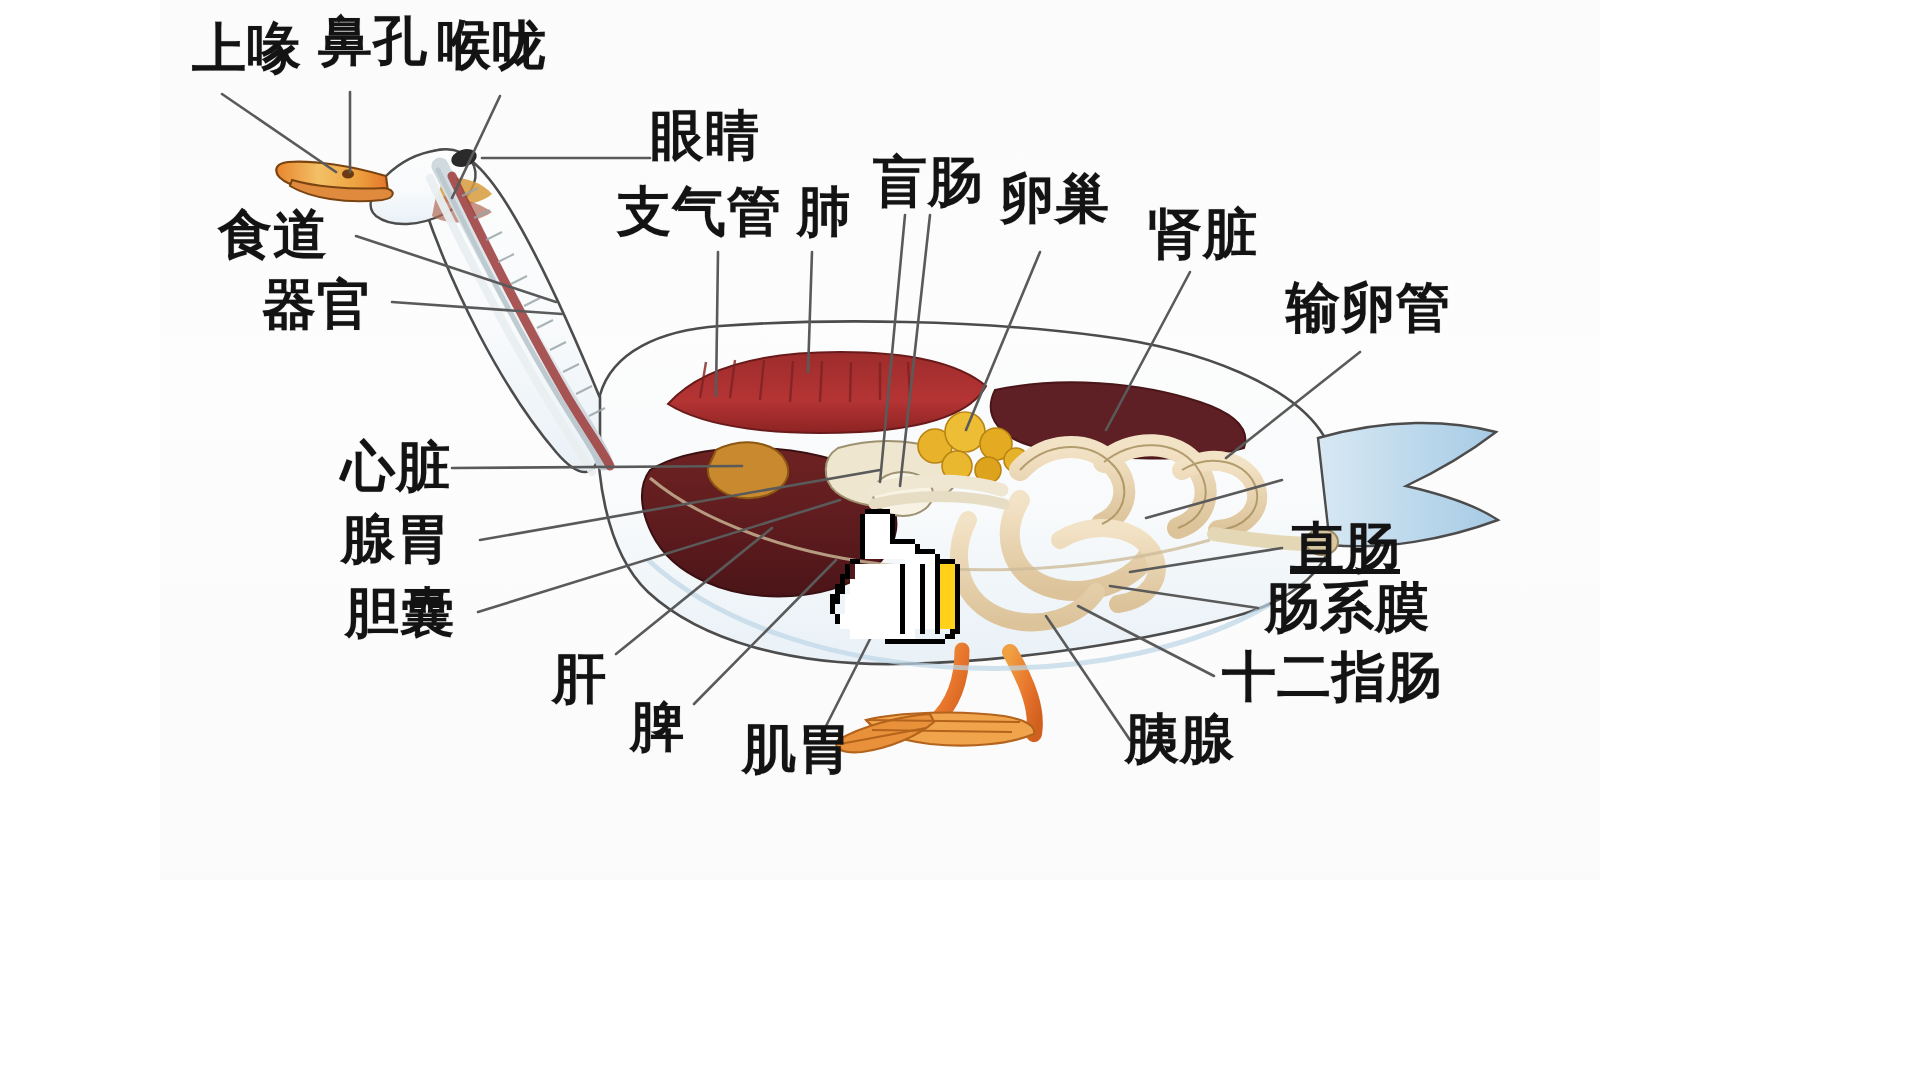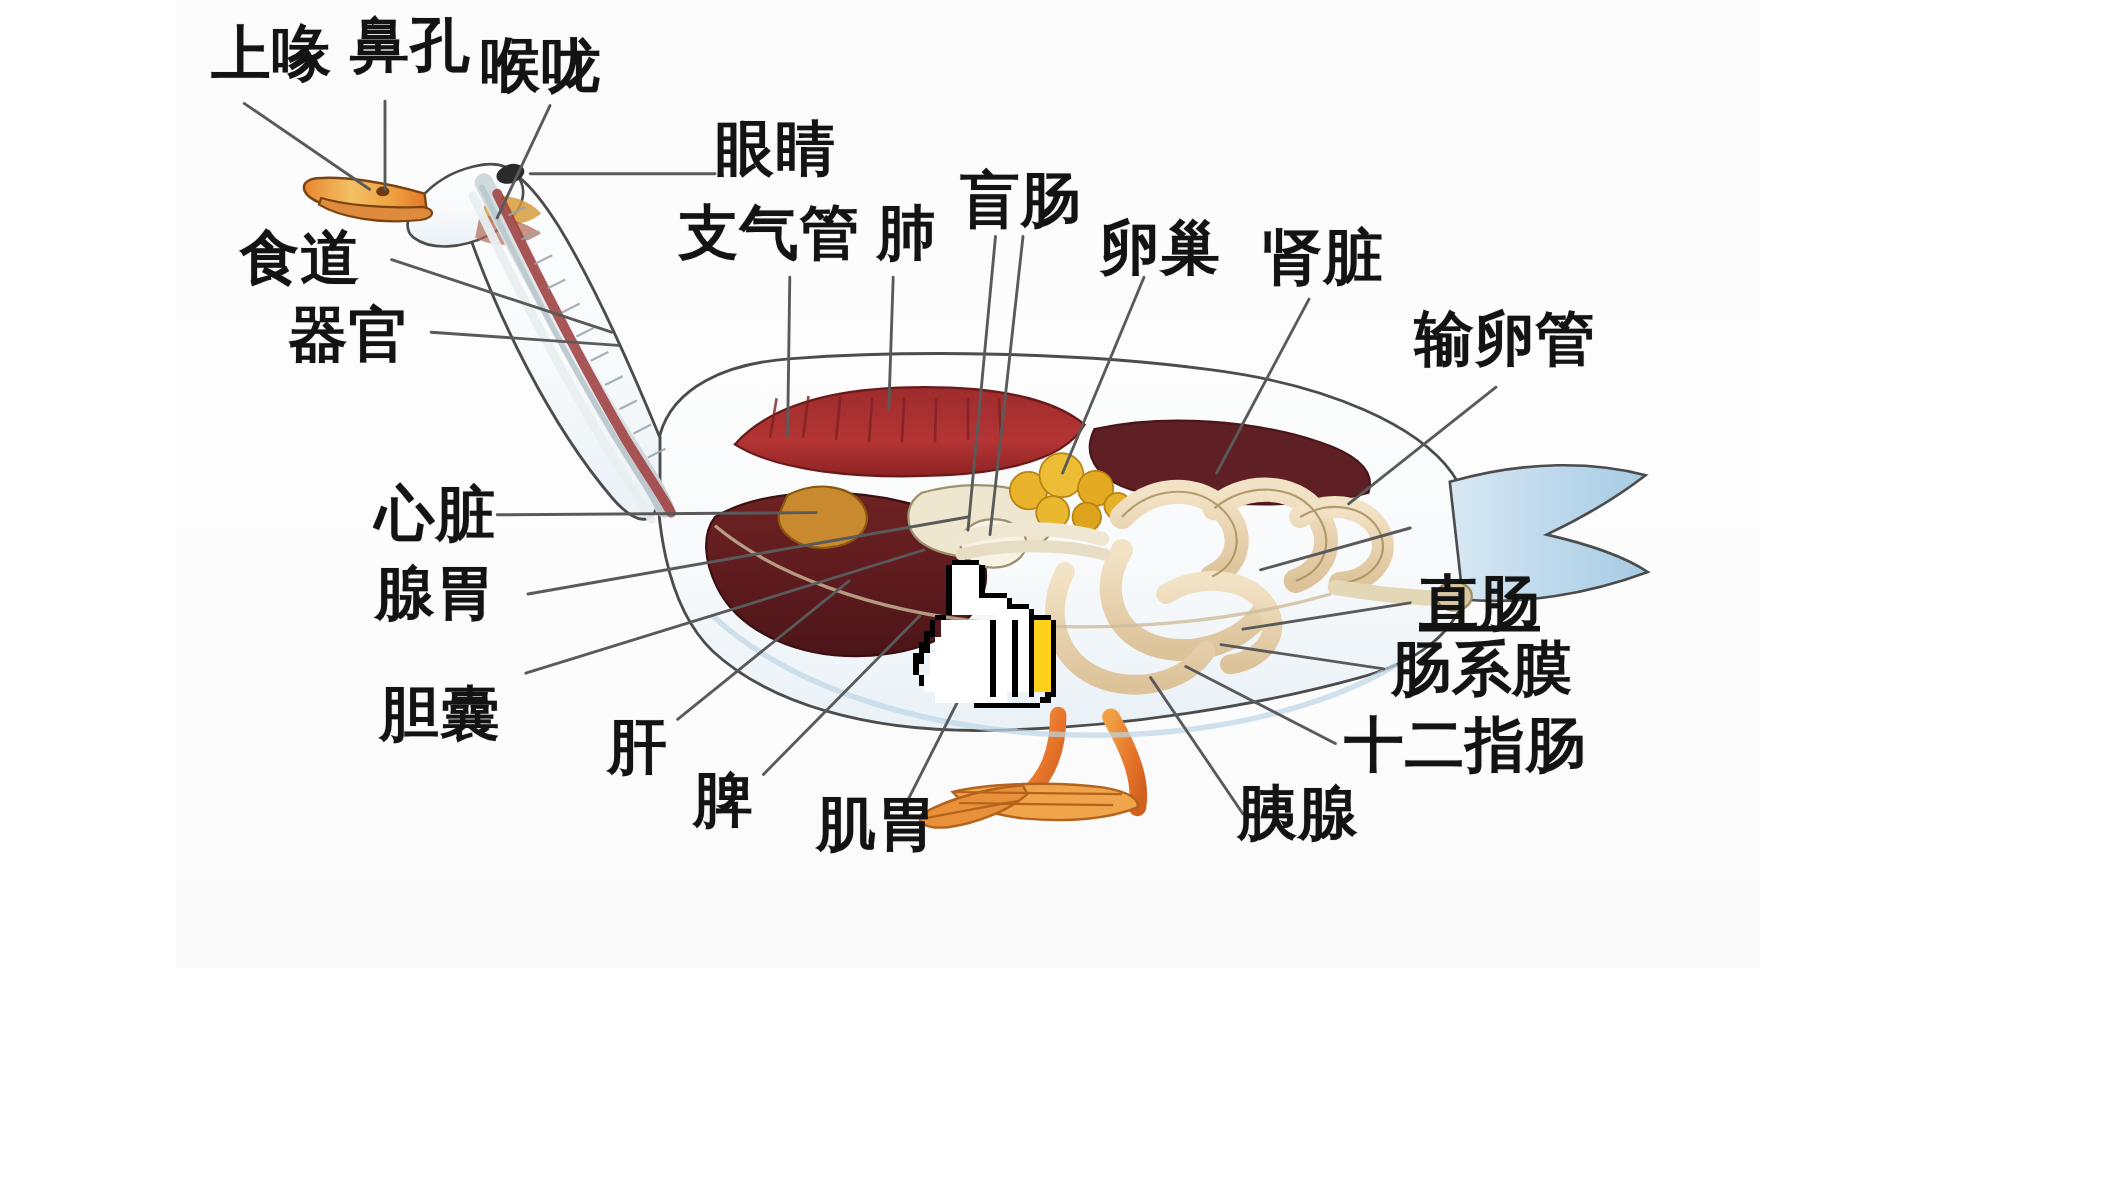--- a/index.html
+++ b/index.html
@@ -290,33 +290,33 @@
       <path d="M 1282 480 L 1146 518"></path>
       <path d="M 1282 548 L 1130 572"></path>
       <path d="M 1258 608 L 1110 586"></path>
       <path d="M 1214 676 L 1078 606"></path>
       <path d="M 1130 740 L 1046 616"></path>
     </g>
   </svg>
 
   <div class="label" style="left:192px;  top:22px;">上喙</div>
   <div class="label" style="left:318px;  top:14px;text-align:center;">鼻孔</div>
-  <div class="label" style="left:437px;  top:32px;">喉咙</div>
+  <div class="label" style="left:437px;  top:18px;">喉咙</div>
   <div class="label" style="left:650px;  top:98px;margin-top:11px;">眼睛</div>
   <div class="label" style="left:218px;  top:208px;">食道</div>
   <div class="label" style="left:262px;  top:278px;">器官</div>
   <div class="label" style="left:617px;  top:185px;">支气管</div>
   <div class="label" style="left:797px;  top:185px;">肺</div>
   <div class="label" style="left:873px;  top:155px;">盲肠</div>
-  <div class="label" style="left:1000px; top:199px;">卵巢</div>
+  <div class="label" style="left:1000px; top:172px;">卵巢</div>
   <div class="label" style="left:1148px; top:207px;">肾脏</div>
   <div class="label" style="left:1286px; top:281px;">输卵管</div>
   <div class="label" style="left:341px;  top:440px;">心脏</div>
   <div class="label" style="left:341px;  top:512px;">腺胃</div>
-  <div class="label" style="left:345px;  top:586px;margin-top:36px;">胆囊</div>
+  <div class="label" style="left:345px;  top:586px;">胆囊</div>
   <div class="label" style="left:552px;  top:652px;">肝</div>
   <div class="label" style="left:630px;  top:700px;">脾</div>
   <div class="label" style="left:742px;  top:722px;">肌胃</div>
   <div class="label" style="left:1290px; top:521px;text-decoration:underline;">直肠</div>
   <div class="label" style="left:1222px; top:650px;">十二指肠</div>
   <div class="label" style="left:1265px; top:581px;">肠系膜</div>
   <div class="label" style="left:1125px; top:712px;">胰腺</div>
 
   <svg id="cursor" viewBox="0 0 30 28" shape-rendering="crispEdges">
 

